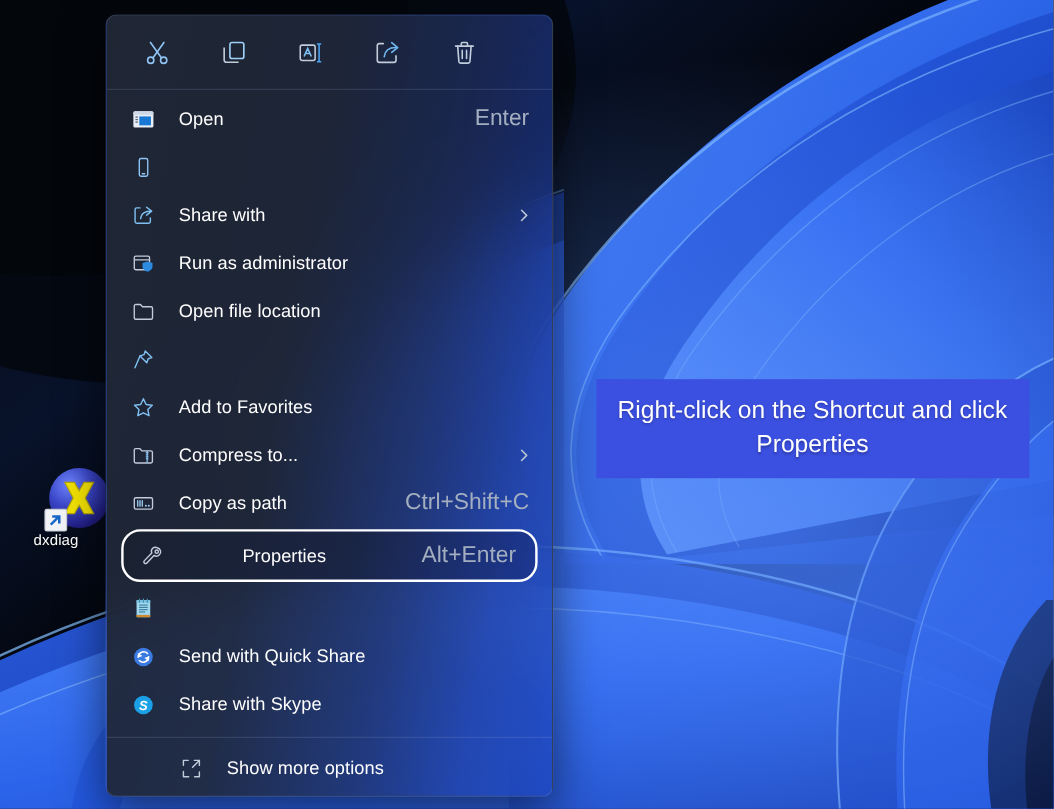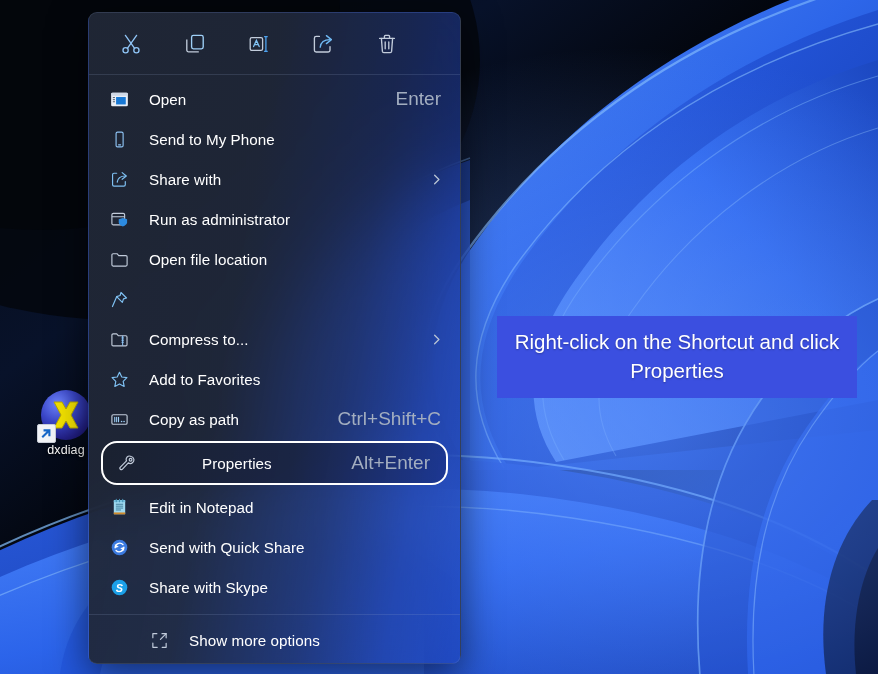--- a/index.html
+++ b/index.html
@@ -26,21 +26,21 @@
     inset: 0;
     background: radial-gradient(ellipse 120% 90% at 12% 4%, #060c17 0%, #0a1navy 0%, #0a1426 32%, #132a63 58%, #1f49b8 78%, #2a5ae8 100%);
   }
   #wallpaper-svg { position: absolute; inset: 0; width: 878px; height: 674px; }
 
   
   #desktop-icon {
     position: absolute;
     left: 28px; top: 390px;
     width: 76px;
-    text-align: center;
+    text-align: left;
     z-index: 4;
   }
   .icon-art {
     position: relative;
     width: 50px; height: 50px;
     margin: 0 auto;
   }
   .icon-globe {
     position: absolute; inset: 0;
     border-radius: 50%;
@@ -327,21 +327,20 @@
         <span class="mi-accel">Enter</span>
       </div>
 
       <div class="menu-item">
         <span class="mi-icon">
           <svg width="19" height="19" viewBox="0 0 20 20" fill="none" stroke="#8fc4f5" stroke-width="1.2">
             <rect x="6.4" y="2.2" width="7.4" height="15.6" rx="1.5"></rect>
             <path d="M9.0 15.6 H11.2" stroke-linecap="round"></path>
           </svg>
         </span>
-        <span class="mi-label">Send to My Phone</span>
       </div>
 
       <div class="menu-item">
         <span class="mi-icon">
           <svg width="19" height="19" viewBox="0 0 20 20" fill="none" stroke="#7fc0f2" stroke-width="1.25" stroke-linecap="round" stroke-linejoin="round">
             <path d="M7.0 3.4 H4.2 a1.5 1.5 0 0 0 -1.5 1.5 V15.4 a1.5 1.5 0 0 0 1.5 1.5 H14.6 a1.5 1.5 0 0 0 1.5 -1.5 V12.2"></path>
             <path d="M7.6 12.8 C8.1 8.2 11.8 6.3 16.2 6.3"></path>
             <path d="M12.8 2.8 L17.2 6.3 L12.8 9.8"></path>
           </svg>
         </span>
@@ -377,41 +376,41 @@
         <span class="mi-icon">
           <svg width="19" height="19" viewBox="0 0 20 20" fill="none" stroke="#7fc0f2" stroke-width="1.25" stroke-linejoin="round" stroke-linecap="round">
             <path d="M11.6 2.6 L17.4 8.4 L14.2 9.4 L13.0 13.0 L7.0 7.0 L10.6 5.8 Z"></path>
             <path d="M7.0 7.0 L2.6 17.4"></path>
           </svg>
         </span>
       </div>
 
       <div class="menu-item">
         <span class="mi-icon">
+          <svg width="19" height="19" viewBox="0 0 20 20" fill="none" stroke="#7fc0f2" stroke-width="1.25" stroke-linejoin="round">
+            <path d="M10 2.4 L12.4 7.4 L17.8 8.1 L13.9 11.9 L14.9 17.3 L10 14.7 L5.1 17.3 L6.1 11.9 L2.2 8.1 L7.6 7.4 Z"></path>
+          </svg>
+        </span>
+        <span class="mi-label">Add to Favorites</span>
+      </div>
+
+      <div class="menu-item">
+        <span class="mi-icon">
           <svg width="19" height="19" viewBox="0 0 20 20" fill="none" stroke="#c2ccdb" stroke-width="1.2" stroke-linejoin="round">
             <path d="M2.0 15.4 V5.4 a1.3 1.3 0 0 1 1.3 -1.3 H7.0 L8.7 6.0 H16.6 a1.3 1.3 0 0 1 1.3 1.3 V15.4 a1.3 1.3 0 0 1 -1.3 1.3 H3.3 A1.3 1.3 0 0 1 2.0 15.4 Z"></path>
             <path d="M13.3 6.0 V16.7" stroke="#8fc4f5" stroke-width="1.1"></path>
             <path d="M12.1 7.6 H14.5 M12.1 9.4 H14.5 M12.1 11.2 H14.5 M12.1 13.0 H14.5" stroke="#8fc4f5" stroke-width="0.95"></path>
           </svg>
         </span>
         <span class="mi-label">Compress to...</span>
         <span class="mi-chevron">
           <svg width="13" height="13" viewBox="0 0 14 14" fill="none" stroke="#b9c4d4" stroke-width="1.4" stroke-linecap="round" stroke-linejoin="round">
             <path d="M5 2.4 L9.6 7 L5 11.6"></path>
           </svg>
         </span>
-      </div>
-
-      <div class="menu-item">
-        <span class="mi-icon">
-          <svg width="19" height="19" viewBox="0 0 20 20" fill="none" stroke="#7fc0f2" stroke-width="1.25" stroke-linejoin="round">
-            <path d="M10 2.4 L12.4 7.4 L17.8 8.1 L13.9 11.9 L14.9 17.3 L10 14.7 L5.1 17.3 L6.1 11.9 L2.2 8.1 L7.6 7.4 Z"></path>
-          </svg>
-        </span>
-        <span class="mi-label">Add to Favorites</span>
       </div>
 
       <div class="menu-item">
         <span class="mi-icon">
           <svg width="19" height="19" viewBox="0 0 20 20" fill="none">
             <rect x="2.0" y="5.0" width="16.0" height="10.0" rx="1.4" stroke="#c2ccdb" stroke-width="1.2"></rect>
             <path d="M5.0 7.6 V12.4 M7.0 7.6 V12.4 M9.0 7.6 V12.4" stroke="#9fd0f7" stroke-width="1.15" stroke-linecap="round"></path>
             <circle cx="12.2" cy="12.1" r="0.85" fill="#9fd0f7"></circle>
             <circle cx="14.8" cy="12.1" r="0.85" fill="#9fd0f7"></circle>
           </svg>
@@ -434,21 +433,20 @@
       <div class="menu-item">
         <span class="mi-icon">
           <svg width="19" height="19" viewBox="0 0 20 20">
             <rect x="4.0" y="2.2" width="12.0" height="15.0" rx="0.9" fill="#9fd8ef"></rect>
             <rect x="4.0" y="2.2" width="12.0" height="2.2" fill="#78c2e0"></rect>
             <rect x="4.0" y="15.2" width="12.0" height="2.0" fill="#d08a2c"></rect>
             <path d="M6.2 6.6 H13.8 M6.2 8.6 H13.8 M6.2 10.6 H13.8 M6.2 12.6 H11.6" stroke="#2f6e8c" stroke-width="0.85"></path>
             <path d="M6.6 1.4 V4.0 M10.0 1.4 V4.0 M13.4 1.4 V4.0" stroke="#4a93b4" stroke-width="1.1" stroke-linecap="round"></path>
           </svg>
         </span>
-        <span class="mi-label">Edit in Notepad</span>
       </div>
 
       <div class="menu-item">
         <span class="mi-icon">
           <svg width="19" height="19" viewBox="0 0 20 20">
             <circle cx="10" cy="10" r="8.2" fill="#3b7ae0"></circle>
             <path d="M5.4 10.2 a4.8 4.8 0 0 1 8.2 -3.3 M14.6 9.8 a4.8 4.8 0 0 1 -8.2 3.3" fill="none" stroke="#ffffff" stroke-width="1.45" stroke-linecap="round"></path>
             <path d="M5.0 6.6 L5.6 10.4 L9.2 9.2 Z" fill="#ffffff"></path>
             <path d="M15.0 13.4 L14.4 9.6 L10.8 10.8 Z" fill="#ffffff"></path>
           </svg>

